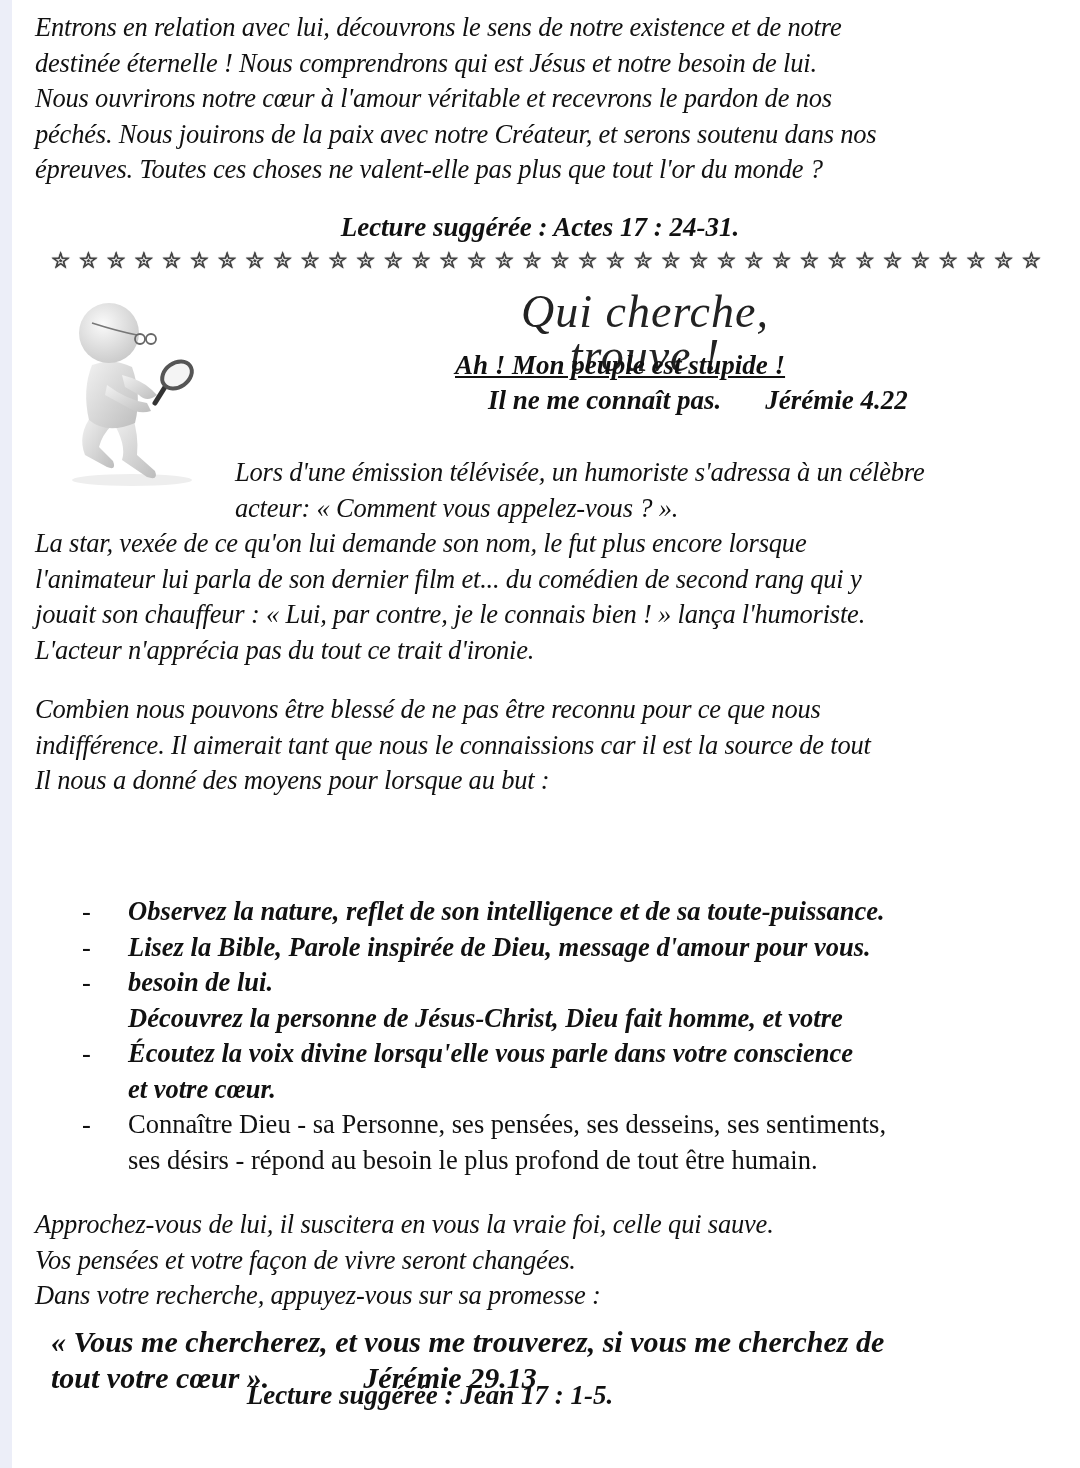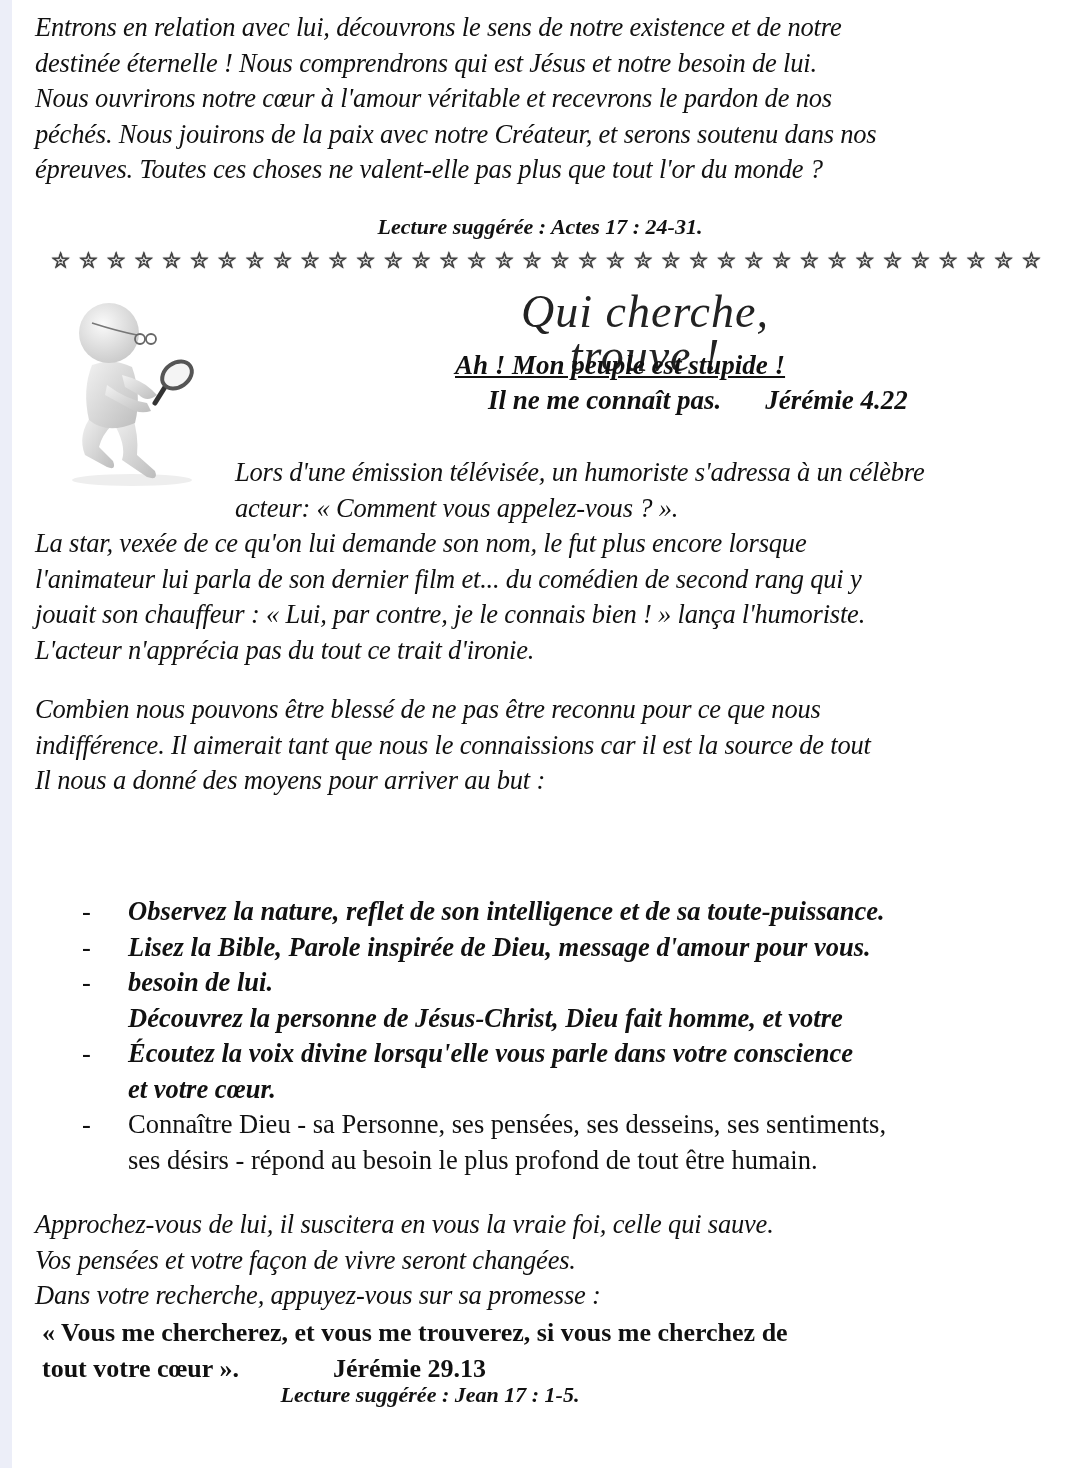--- a/index.html
+++ b/index.html
@@ -18,21 +18,21 @@
     position: absolute; left: 35px; top: 0; width: 1030px;
   }
   .p {
     font-size: 26.5px; line-height: 35.5px; margin: 0;
     letter-spacing: -0.2px;
     font-style: italic;
   }
   .intro { position: absolute; top: 10px; left: 0; width: 1010px; }
   .reading {
     position: absolute; left: 0; width: 1010px; text-align: center;
-    font-weight: bold; font-style: italic; font-size: 22px; line-height: 34px;
+    font-weight: bold; font-style: italic; font-size: 27px; line-height: 34px;
   }
   .reading1 { top: 210px; }
   .stars {
     position: absolute; top: 246px; left: 16px; width: 990px;
     display: flex; justify-content: space-between;
     font-family: "DejaVu Sans", sans-serif; font-size: 23px; line-height: 28px;
     color: #444;
   }
   .star { text-shadow: 0 0 1px #000; }
   .figure {
@@ -57,21 +57,21 @@
   .list {
     position: absolute; top: 894px; left: 0; width: 1010px;
     list-style: none; padding: 0; margin: 0;
   }
   .list li { position: relative; padding-left: 93px; font-size: 26.5px; line-height: 35.5px; }
   .list li .dash { position: absolute; left: 47px; top: 0; font-style: normal; font-weight: normal; }
   .list li.em { font-weight: bold; font-style: italic; }
   .closing { position: absolute; top: 1180px; left: 0; width: 1010px; margin-top: 27px; }
   .promise {
     position: absolute; top: 1308px; left: 0; width: 1010px;
-    font-weight: bold; font-size: 26px; line-height: 36px; margin: 7px;
+    font-weight: bold; font-style: italic; font-size: 30px; line-height: 36px; margin: 16px;
   }
   .promise .ref { margin-left: 94px; }
   .reading2 { top: 1378px; left: -110px; }
 </style>
 </head>
 <body>
 
 <div class="left-strip"></div>
 
 <div class="page">
@@ -172,21 +172,21 @@
   <div class="story2">
     <p class="p">La star, vexée de ce qu'on lui demande son nom, le fut plus encore lorsque</p>
     <p class="p">l'animateur lui parla de son dernier film et... du comédien de second rang qui y</p>
     <p class="p">jouait son chauffeur : « Lui, par contre, je le connais bien ! » lança l'humoriste.</p>
     <p class="p">L'acteur n'apprécia pas du tout ce trait d'ironie.</p>
   </div>
 
   <div class="para3">
     <p class="p">Combien nous pouvons être blessé de ne pas être reconnu pour ce que nous</p>
     <p class="p">indifférence. Il aimerait tant que nous le connaissions car il est la source de tout</p>
-    <p class="p">Il nous a donné des moyens pour arriver au but :</p>
+    <p class="p">Il nous a donné des moyens pour lorsque au but :</p>
   </div>
 
   <ul class="list">
     <li class="em">
       <span class="dash">-</span>
       <div>Observez la nature, reflet de son intelligence et de sa toute-puissance.</div>
     </li>
     <li class="em">
       <span class="dash">-</span>
       <div>Lisez la Bible, Parole inspirée de Dieu, message d'amour pour vous.</div>

